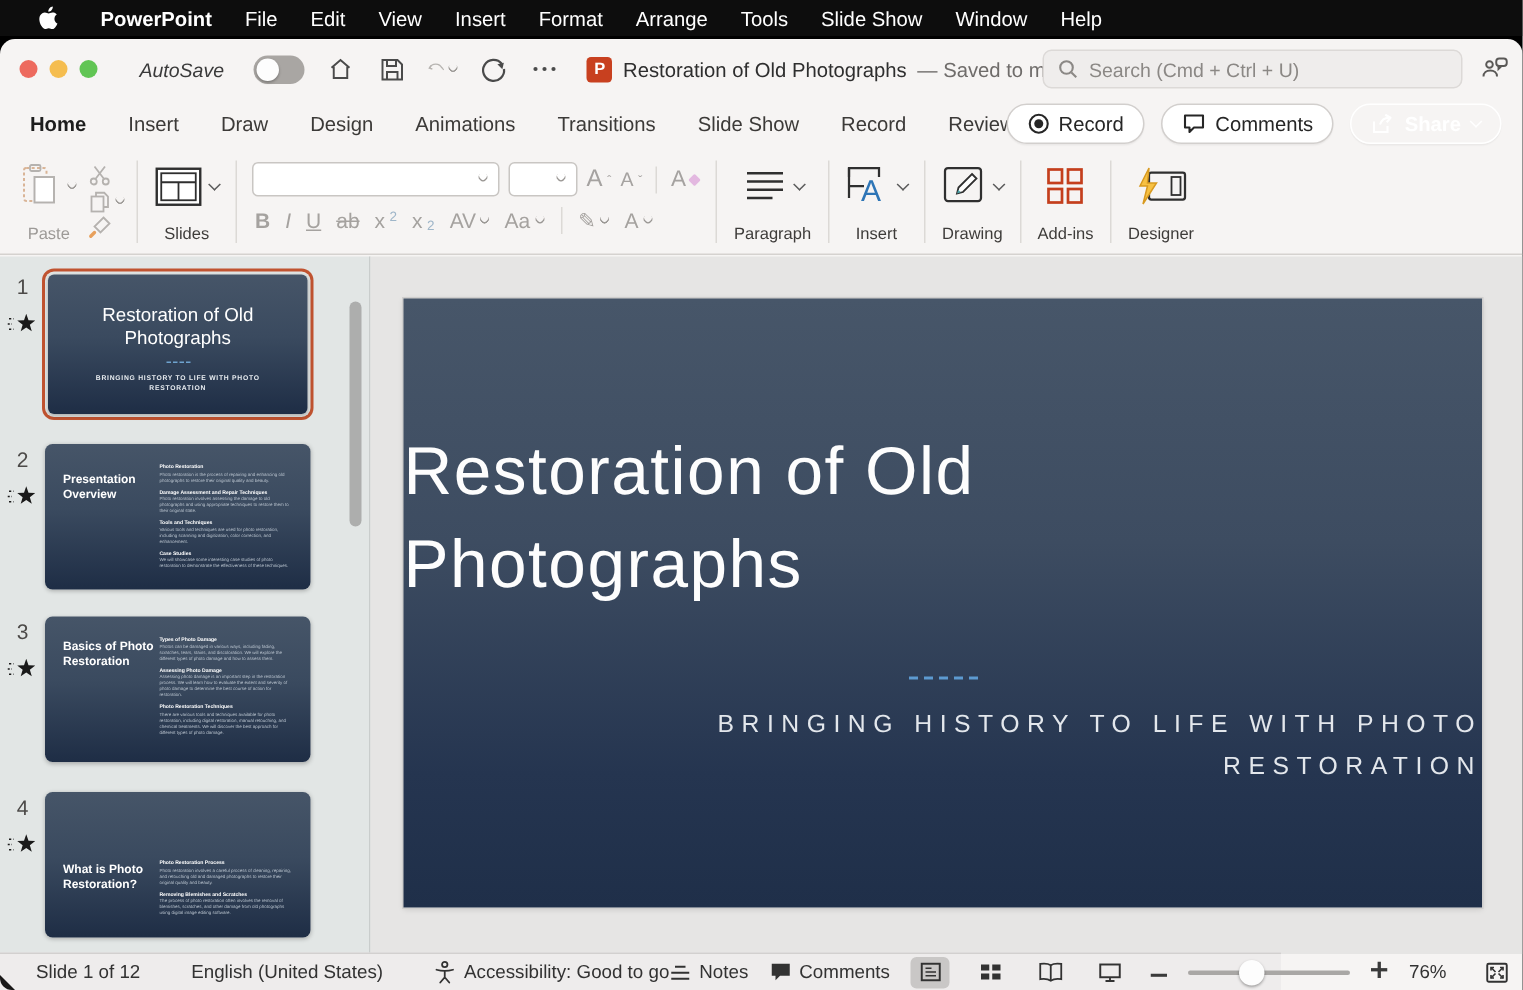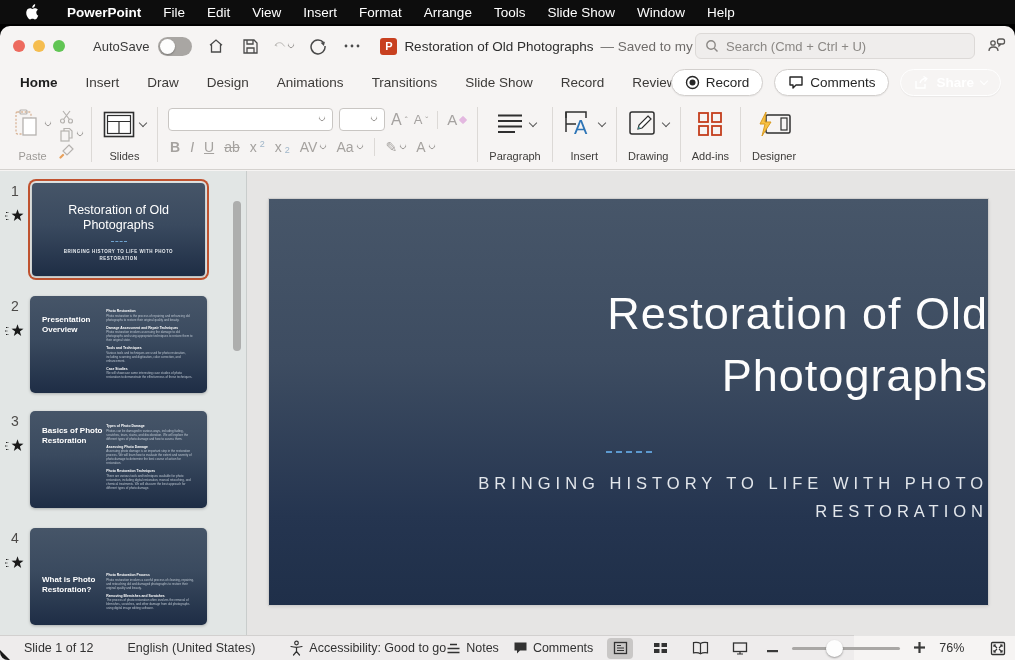--- a/index.html
+++ b/index.html
@@ -15,21 +15,21 @@
 
   
   .window { position:absolute; left:0; top:26px; width:1015px; height:634px;
     background:#f6f4f3; border-radius:10px 10px 0 0; overflow:hidden; }
 
   
   .titlebar { position:relative; height:40px; display:flex; align-items:center; }
   .lights { display:flex; gap:8px; margin-left:13px; }
   .light { width:12px; height:12px; border-radius:50%; }
   .tb-left { display:flex; align-items:center; margin-left:28px; gap:14px; }
-  .autosave { display:flex; align-items:center; gap:9px; font-size:13px; color:#3a3a3a; }
+  .autosave { display:flex; align-items:center; gap:20px; font-size:13px; color:#3a3a3a;font-style:italic; }
   .toggle { width:34px; height:19px; border-radius:10px; background:#a9a6a3; position:relative; }
   .toggle .knob { position:absolute; left:2px; top:2px; width:15px; height:15px; border-radius:50%; background:#fdfdfd; box-shadow:0 1px 2px rgba(0,0,0,.3); }
   .tb-icon { width:20px; height:20px; display:flex; align-items:center; justify-content:center; }
   .tb-icon svg { display:block; }
   .doc-title { display:flex; align-items:center; gap:7px; margin-left:18px; font-size:13.5px; color:#2e2e2e; white-space:nowrap; }
   .doc-title .status { color:#6f6c6a; }
   .ppt-badge { width:17px; height:17px; border-radius:3px; background:#c8401f; color:#fff; font-weight:bold;
     font-size:11px; display:flex; align-items:center; justify-content:center; }
   .searchbox { position:absolute; left:695px; top:7px; width:280px; height:26px; background:#efedec;
     border:1px solid #dcd9d7; border-radius:6px; display:flex; align-items:center; gap:7px; padding:0 9px;
@@ -104,21 +104,21 @@
   .t-sec .b { color:#b9c3ce; font-size:3px; line-height:4px; }
   .t2 .t-title { padding-top:6px; }
   .t4 .t-title { padding-top:34px; }
   .t4 .t-sections { padding-top:32px; }
   .panel-scrollbar { position:absolute; right:5px; top:30px; width:8px; height:150px; background:#a3a3a3; border-radius:4px; opacity:.85; }
 
   .editor { position:relative; flex:1; background:#e6e5e4; }
   .slide-canvas { position:absolute; left:22px; top:28px; width:719px; height:406px;
     background:linear-gradient(180deg,#475669 0%, #3d4c61 40%, #253550 78%, #1f2f49 100%);
     box-shadow:0 0 0 1px #cfcecd, 0 1px 4px rgba(0,0,0,.15); }
-  .slide-title { margin-top:84px; color:#fdfdfd; text-align:right; font-size:45px; line-height:62px;
+  .slide-title { margin-top:84px; color:#fdfdfd; text-align:left; font-size:45px; line-height:62px;
     font-weight:400; letter-spacing:1px; }
   .slide-div { width:46px; border-top:2px dashed #5d9ad0; margin:44px auto 0; }
   .slide-sub { margin-top:16px; color:#e3e7ec; text-align:right; font-size:16.5px; line-height:28px;
     letter-spacing:5px; font-weight:400; }
 
   
   .statusbar { position:absolute; left:0; bottom:0; width:854px; height:25px; background:#eeecec;
     border-top:1px solid #d2d0cf; display:flex; align-items:center; font-size:12.5px; color:#323232; }
   .sb-item { display:flex; align-items:center; gap:5px; white-space:nowrap; }
   .sb-left { display:flex; align-items:center; gap:34px; padding-left:24px; }

